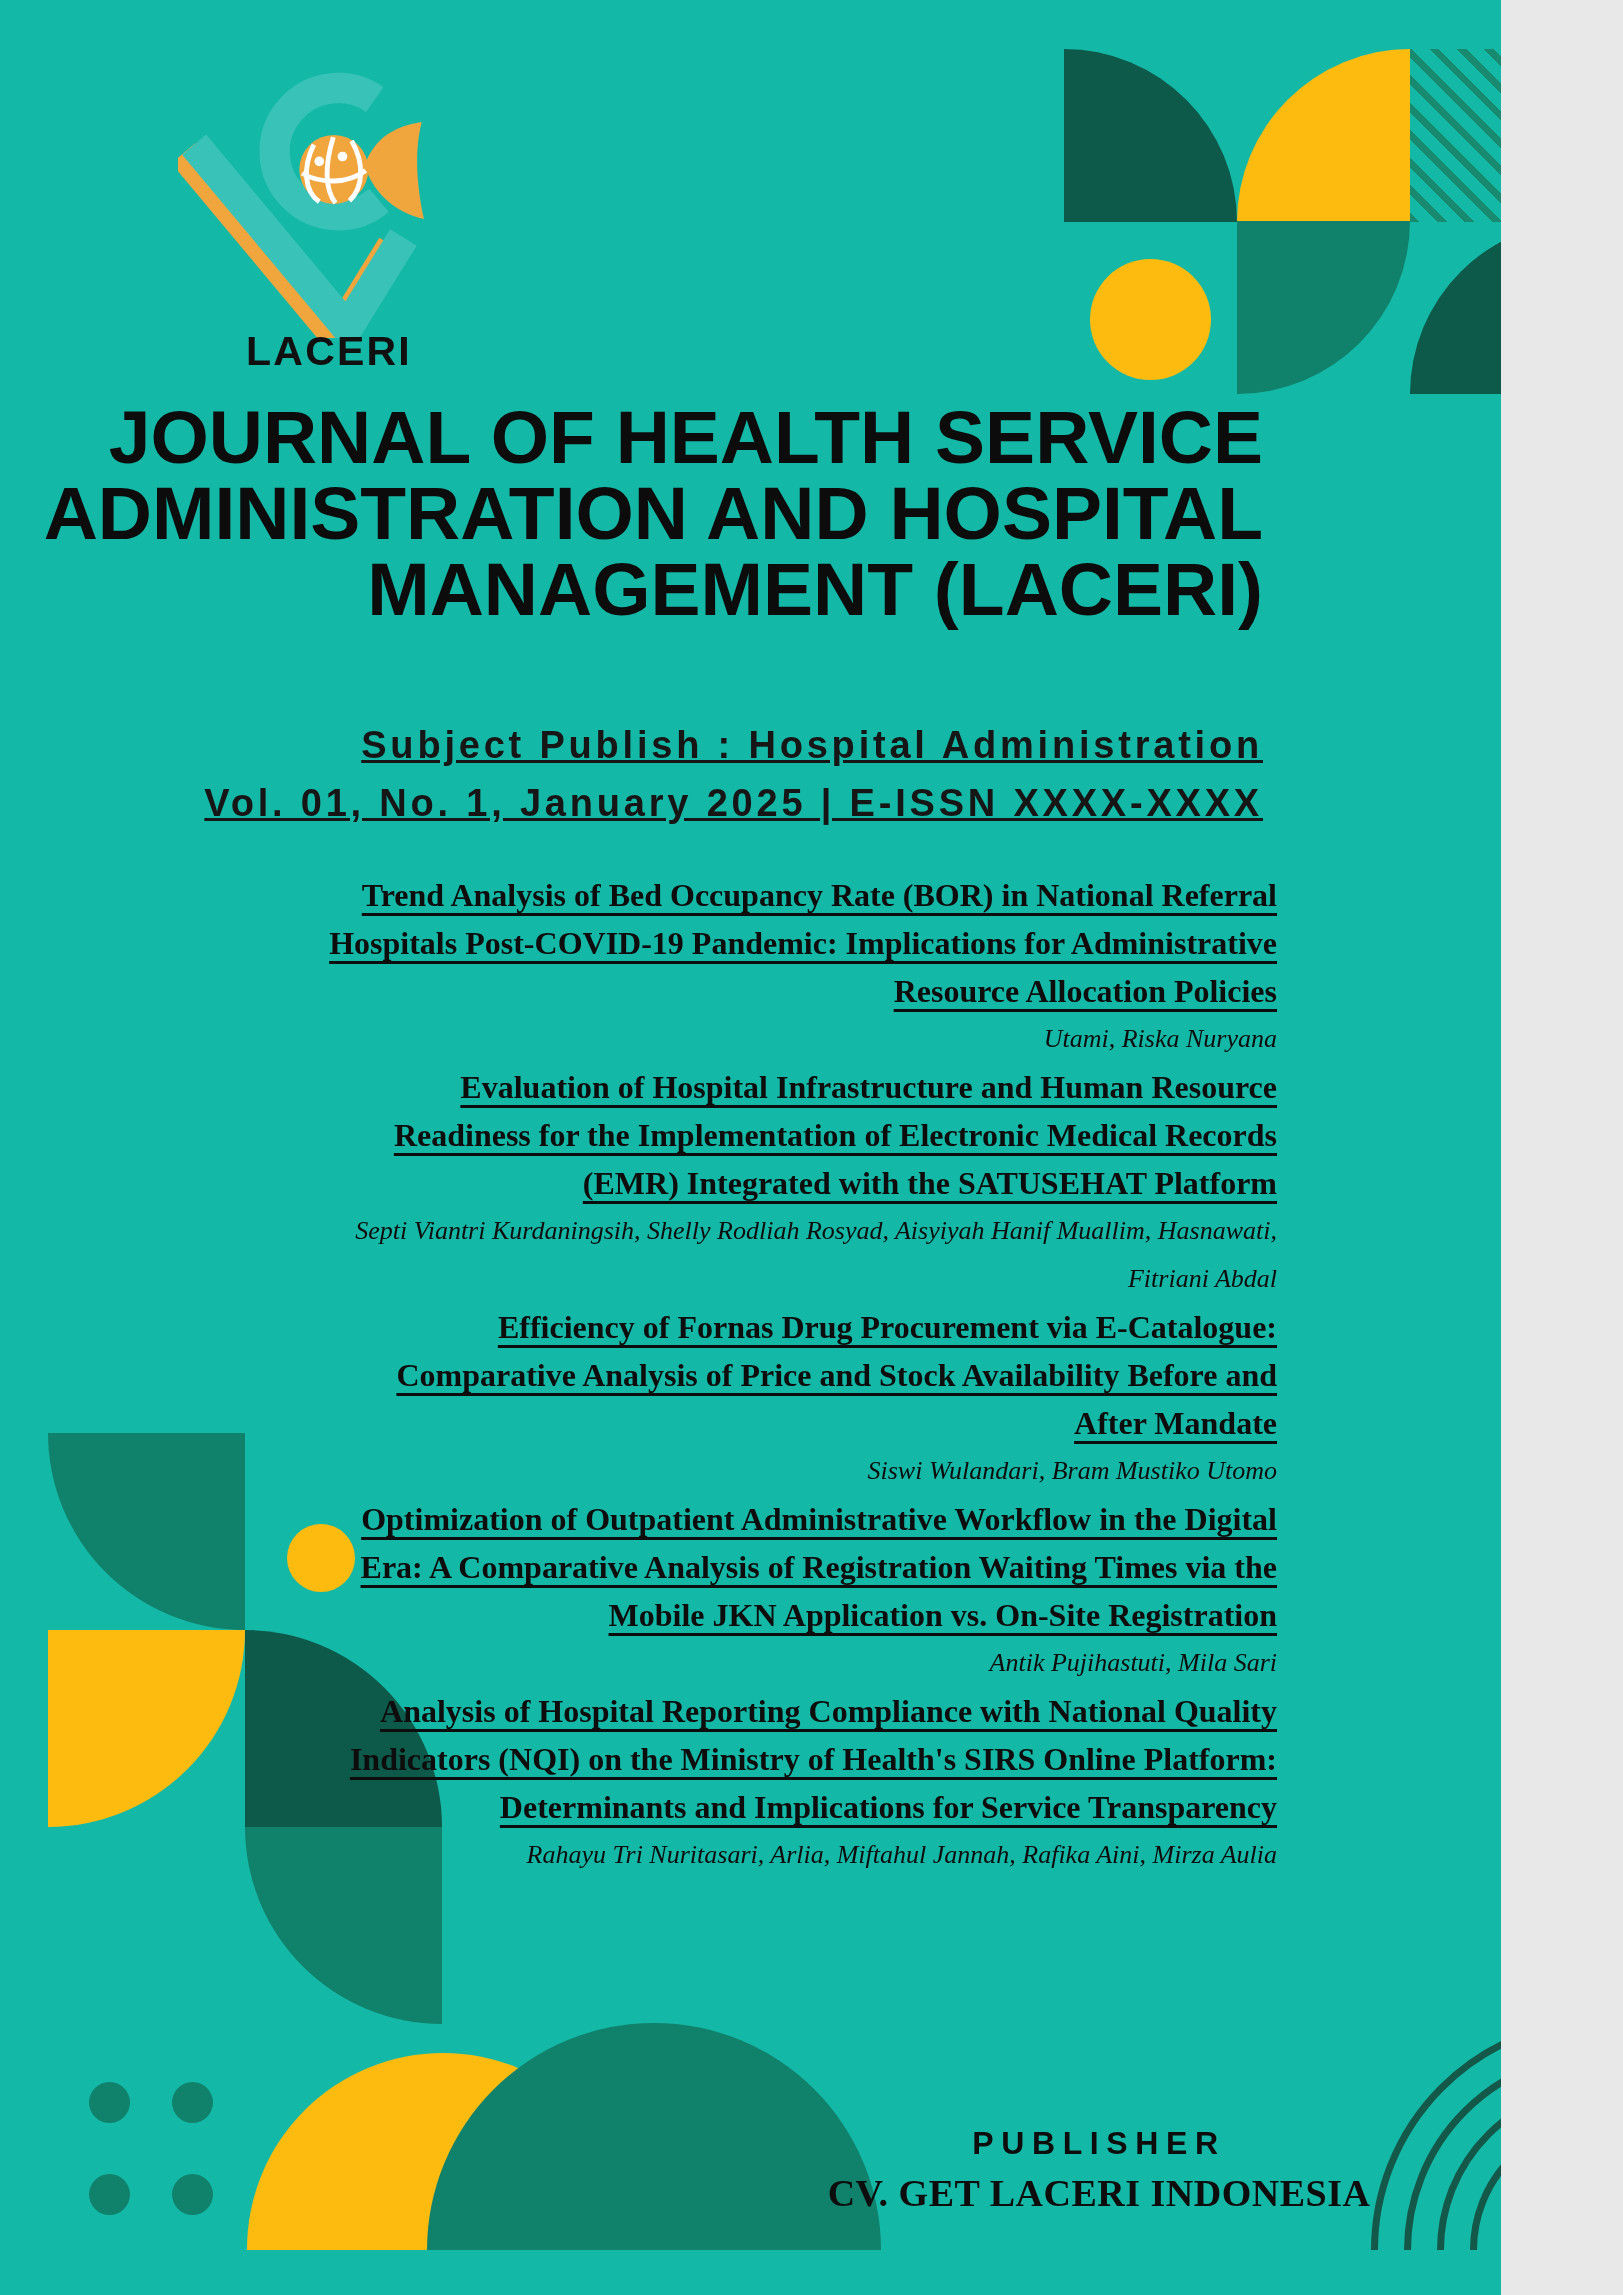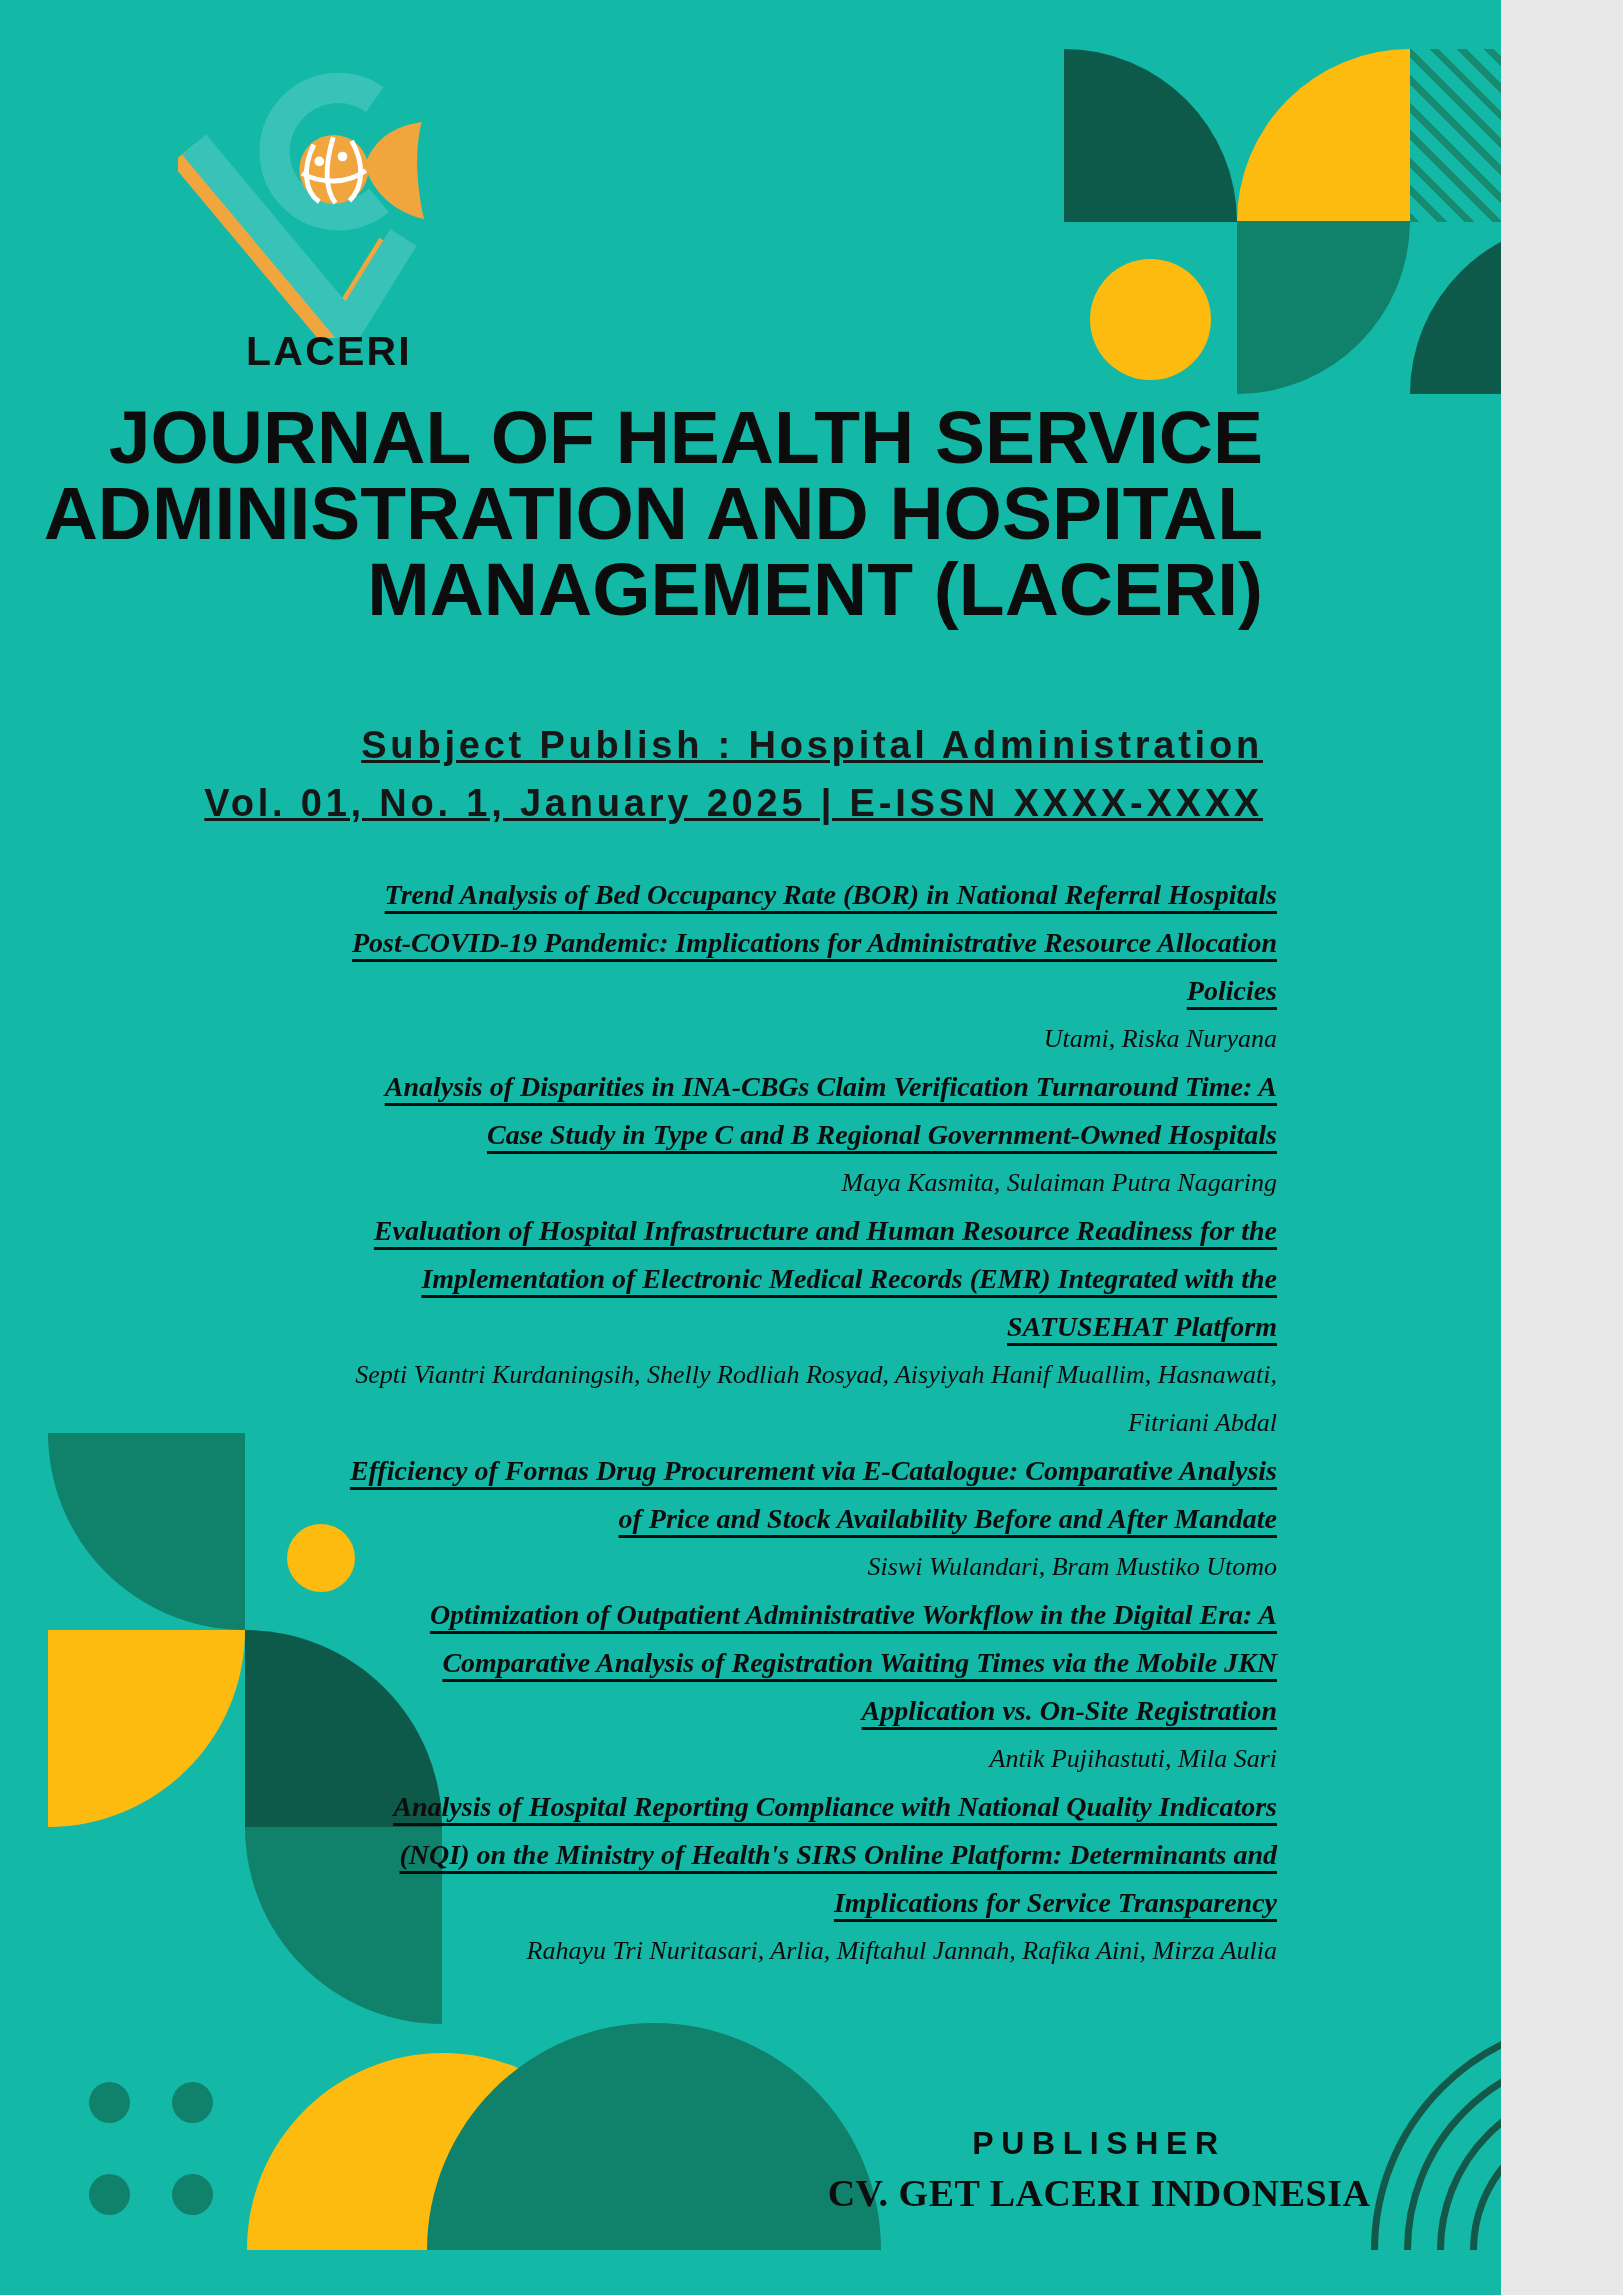--- a/index.html
+++ b/index.html
@@ -55,22 +55,22 @@
             font-size:75px;font-weight:800;line-height:76px;color:#0c0c0c;}
   .masthead div{white-space:nowrap;}
 
   .subject{right:238px;top:716px;width:1377px;text-align:right;
            font-size:38px;font-weight:700;letter-spacing:3.8px;line-height:58px;color:#161616;text-decoration:underline;}
   .subject div{white-space:nowrap;}
 
   
   .articles{right:224px;top:871px;width:951px;text-align:right;
             font-family:"Liberation Serif",serif;color:#0d0d0d;}
-  .article .title{font-size:28px;font-weight:700;line-height:48px;
-                  text-decoration:underline;text-decoration-thickness:2.7px;text-underline-offset:6.5px;font-style:italic;}
+  .article .title{font-size:32px;font-weight:700;line-height:48px;
+                  text-decoration:underline;text-decoration-thickness:2.7px;text-underline-offset:6.5px;}
   .article .authors{font-size:26px;font-style:italic;font-weight:500;line-height:48px;}
 
   
   .publisher{left:826px;top:2125px;width:546px;text-align:center;}
   .publisher-label{font-size:32px;font-weight:800;letter-spacing:7.6px;color:#0d0d0d;}
   .publisher-name{font-family:"Liberation Serif",serif;font-size:38px;font-weight:700;
                   letter-spacing:0.5px;margin-top:8.6px;color:#0d0d0d;}
 </style>
 </head>
 <body>
@@ -141,24 +141,20 @@
     <div>Subject Publish : Hospital Administration</div>
     <div>Vol. 01, No. 1, January 2025 | E-ISSN XXXX-XXXX</div>
   </div>
 
   <div class="abs articles">
     <div class="article">
       <div class="title">Trend Analysis of Bed Occupancy Rate (BOR) in National Referral Hospitals Post-COVID-19 Pandemic: Implications for Administrative Resource Allocation Policies</div>
       <div class="authors">Utami, Riska Nuryana</div>
     </div>
     <div class="article">
-      <div class="title">Analysis of Disparities in INA-CBGs Claim Verification Turnaround Time: A Case Study in Type C and B Regional Government-Owned Hospitals</div>
-      <div class="authors">Maya Kasmita, Sulaiman Putra Nagaring</div>
-    </div>
-    <div class="article">
       <div class="title">Evaluation of Hospital Infrastructure and Human Resource Readiness for the Implementation of Electronic Medical Records (EMR) Integrated with the SATUSEHAT Platform</div>
       <div class="authors">Septi Viantri Kurdaningsih, Shelly Rodliah Rosyad, Aisyiyah Hanif Muallim, Hasnawati, Fitriani Abdal</div>
     </div>
     <div class="article">
       <div class="title">Efficiency of Fornas Drug Procurement via E-Catalogue: Comparative Analysis of Price and Stock Availability Before and After Mandate</div>
       <div class="authors">Siswi Wulandari, Bram Mustiko Utomo</div>
     </div>
     <div class="article">
       <div class="title">Optimization of Outpatient Administrative Workflow in the Digital Era: A Comparative Analysis of Registration Waiting Times via the Mobile JKN Application vs. On-Site Registration</div>
       <div class="authors">Antik Pujihastuti, Mila Sari</div>

